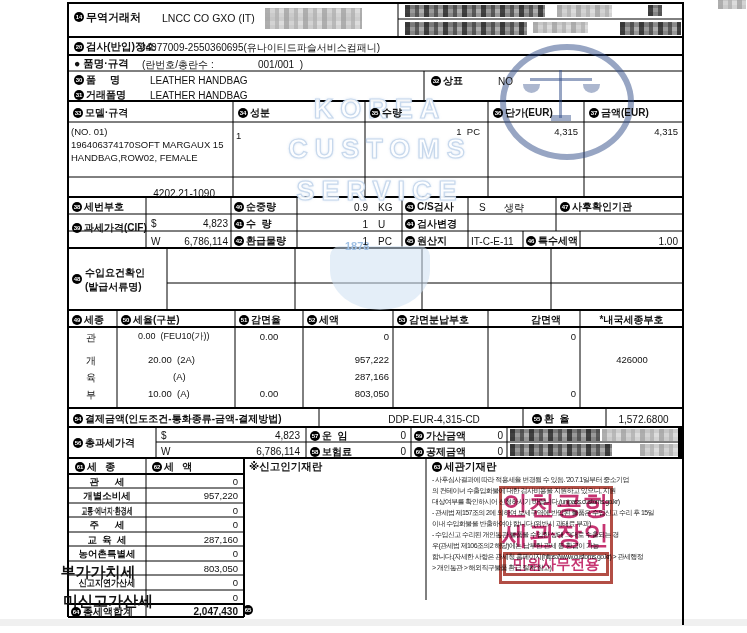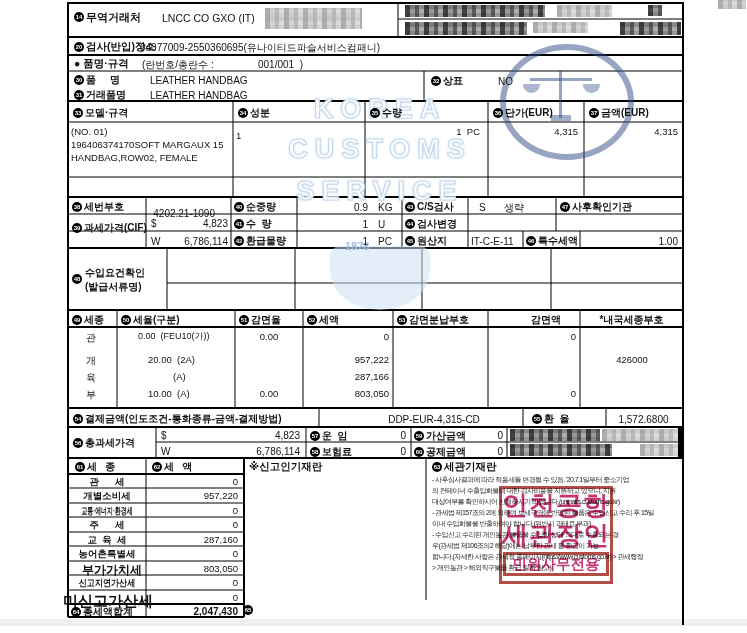--- a/index.html
+++ b/index.html
@@ -154,21 +154,21 @@
 
   <div class="t" style="left:71px;top:127px;font-size:9.5px">(NO. 01)</div>
   <div class="t" style="left:71px;top:140px;font-size:9.5px">196406374170SOFT MARGAUX 15</div>
   <div class="t" style="left:71px;top:153px;font-size:9.5px">HANDBAG,ROW02, FEMALE</div>
   <div class="t" style="left:236px;top:131px;font-size:9.5px">1</div>
   <div class="t rt" style="left:368px;top:127px;width:112px;font-size:9.5px">1  PC</div>
   <div class="t rt" style="left:492px;top:127px;width:86px;font-size:9.5px">4,315</div>
   <div class="t rt" style="left:588px;top:127px;width:90px;font-size:9.5px">4,315</div>
 
   <div class="t b" style="left:72px;top:201px"><span class="cn">38</span><span>세번부호</span></div>
-  <div class="t rt" style="left:148px;top:208px;width:67px">4202.21-1090</div>
+  <div class="t rt" style="left:148px;top:188px;width:67px">4202.21-1090</div>
   <div class="t b" style="left:234px;top:201px"><span class="cn">40</span><span>순중량</span></div>
   <div class="t rt" style="left:300px;top:202px;width:68px">0.9</div>
   <div class="t" style="left:378px;top:202px">KG</div>
   <div class="t b" style="left:405px;top:201px"><span class="cn">43</span><span>C/S검사</span></div>
   <div class="t" style="left:479px;top:202px">S</div>
   <div class="t" style="left:504px;top:202px">생략</div>
   <div class="t b" style="left:560px;top:201px"><span class="cn">47</span><span>사후확인기관</span></div>
 
   <div class="t b" style="left:72px;top:222px"><span class="cn">39</span><span>과세가격(CIF)</span></div>
   <div class="t" style="left:151px;top:218px">$</div>
@@ -252,21 +252,21 @@
   <div class="t b ct" style="left:70px;top:491px;width:74px;font-size:9.5px">개별소비세</div>
   <div class="t rt" style="left:150px;top:491px;width:88px;font-size:9.5px">957,220</div>
   <div class="t b ct" style="left:70px;top:506px;width:74px;font-size:9.5px;transform:scaleX(.62);transform-origin:50% 50%">교통·에너지·환경세</div>
   <div class="t rt" style="left:150px;top:506px;width:88px;font-size:9.5px">0</div>
   <div class="t b ct" style="left:70px;top:520px;width:74px;font-size:9.5px">주      세</div>
   <div class="t rt" style="left:150px;top:520px;width:88px;font-size:9.5px">0</div>
   <div class="t b ct" style="left:70px;top:535px;width:74px;font-size:9.5px">교  육  세</div>
   <div class="t rt" style="left:150px;top:535px;width:88px;font-size:9.5px">287,160</div>
   <div class="t b ct" style="left:70px;top:549px;width:74px;font-size:9.5px">농어촌특별세</div>
   <div class="t rt" style="left:150px;top:549px;width:88px;font-size:9.5px">0</div>
-  <div class="t b ct" style="left:84px;top:564px;width:56px;font-size:12px">부가가치세</div>
+  <div class="t b ct" style="left:70px;top:564px;width:56px;font-size:15px">부가가치세</div>
   <div class="t rt" style="left:150px;top:564px;width:88px;font-size:9.5px">803,050</div>
   <div class="t b ct" style="left:70px;top:578px;width:74px;font-size:9.5px;transform:scaleX(.85);transform-origin:50% 50%">신고지연가산세</div>
   <div class="t rt" style="left:150px;top:578px;width:88px;font-size:9.5px">0</div>
   <div class="t b ct" style="left:70px;top:593px;width:76px;font-size:15px">미신고가산세</div>
   <div class="t rt" style="left:150px;top:593px;width:88px;font-size:9.5px">0</div>
 
   <div class="t b" style="left:71px;top:606px"><span class="cn">64</span><span>총세액합계</span></div>
   <div class="t b rt" style="left:150px;top:606px;width:88px">2,047,430</div>
   <div class="t" style="left:243px;top:605px"><span class="cn">65</span></div>
 

